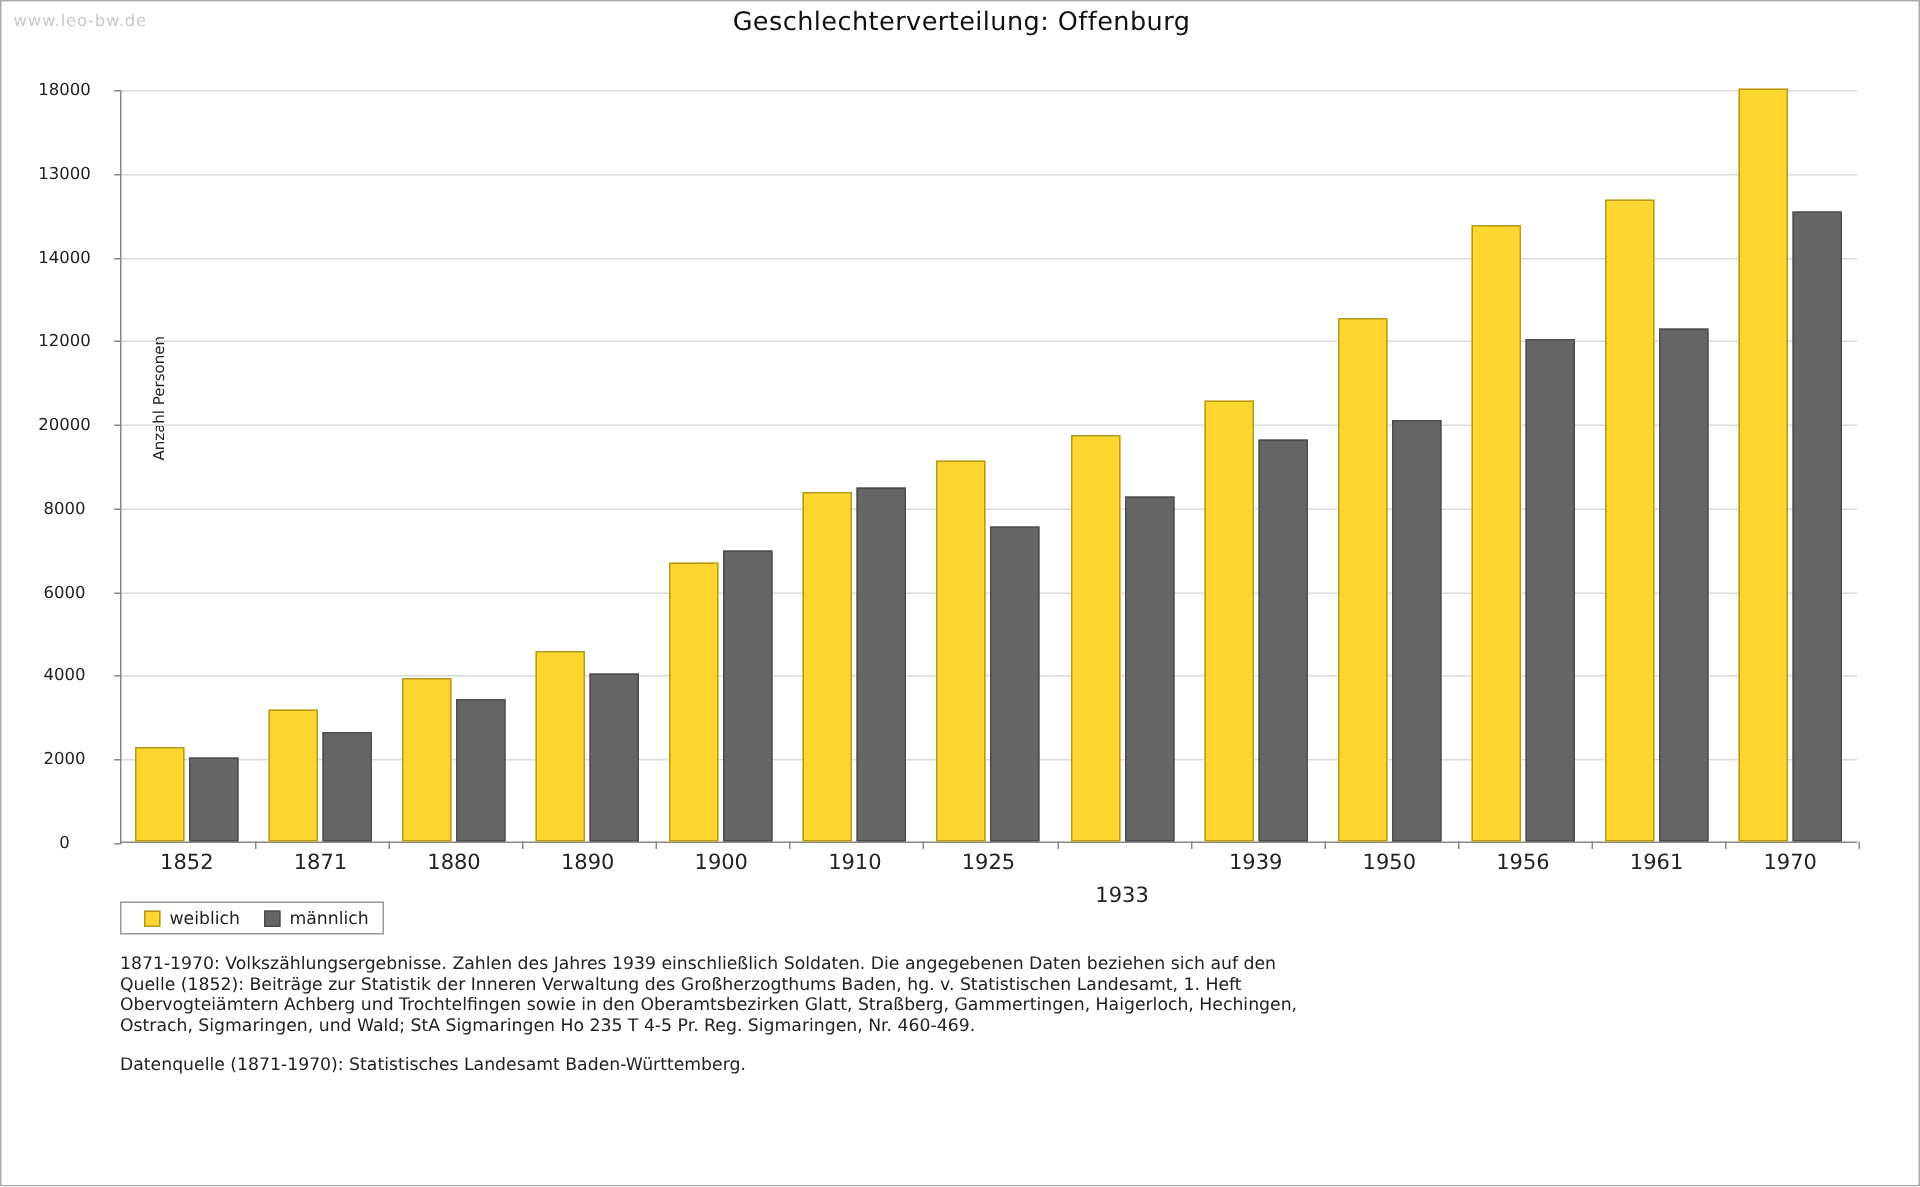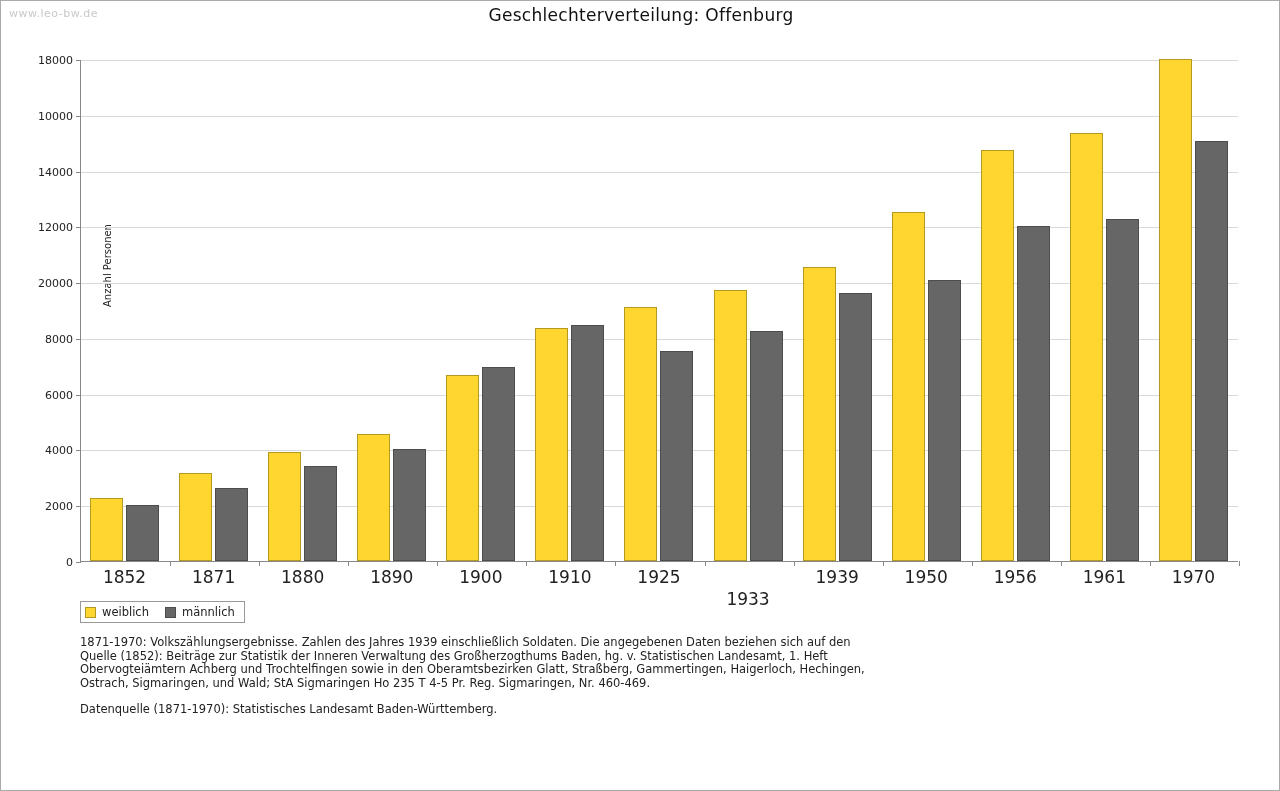--- a/index.html
+++ b/index.html
@@ -58,21 +58,21 @@
     left: 0;
     width: 100%;
     height: 1px;
     background: #d9d9d9;
   }
   .ytick-label {
     position: absolute;
     right: 1207px;
     font-size: 11px;
     color: #222222;
-    text-align: right;
+    text-align: center;
     width: 60px;
     transform: translateY(-50%);
   }
   .ytick-mark {
     position: absolute;
     width: 5px;
     height: 1px;
     background: #888888;
   }
   #y-axis-label {
@@ -119,32 +119,32 @@
   .xtick-mark {
     position: absolute;
     bottom: -5px;
     width: 1px;
     height: 5px;
     background: #888888;
   }
   .xtick-label {
     position: absolute;
     top: 566px;
-    font-size: 17px;
+    font-size: 14px;
     color: #222222;
     text-align: center;
     width: 88px;
   }
   #legend {
     position: absolute;
     left: 79px;
     top: 600px;
     border: 1px solid #999999;
     background: #ffffff;
-    padding: 4px 9px 4px 4px;
+    padding: 4px 9px 4px 15px;
     display: flex;
     align-items: center;
     gap: 16px;
     height: 12px;
   }
   .legend-entry {
     display: flex;
     align-items: center;
     gap: 6px;
     font-size: 11.5px;
@@ -203,21 +203,21 @@
         <div class="ytick-label" style="top: 334.667px; left: -68px; right: auto;">6000</div>
         <div class="ytick-mark" style="top: 278.889px; left: -5px;"></div>
         <div class="ytick-label" style="top: 278.889px; left: -68px; right: auto;">8000</div>
         <div class="ytick-mark" style="top: 223.111px; left: -5px;"></div>
         <div class="ytick-label" style="top: 223.111px; left: -68px; right: auto;">20000</div>
         <div class="ytick-mark" style="top: 167.333px; left: -5px;"></div>
         <div class="ytick-label" style="top: 167.333px; left: -68px; right: auto;">12000</div>
         <div class="ytick-mark" style="top: 111.556px; left: -5px;"></div>
         <div class="ytick-label" style="top: 111.556px; left: -68px; right: auto;">14000</div>
         <div class="ytick-mark" style="top: 55.7778px; left: -5px;"></div>
-        <div class="ytick-label" style="top: 55.7778px; left: -68px; right: auto;">10000</div>
+        <div class="ytick-label" style="top: 55.7778px; left: -68px; right: auto;">13000</div>
         <div class="ytick-mark" style="top: 0px; left: -5px;"></div>
         <div class="ytick-label" style="top: 0px; left: -68px; right: auto;">18000</div>
       </div>
     <div id="bars">
         <div class="group" style="left: 0px; width: 89.0769px;">
           <div class="bar female" title="1852 weiblich: 2260" style="height: 63.0289px;"></div>
           <div class="bar male" title="1852 männlich: 2000" style="height: 55.7778px;"></div>
         </div>
         <div class="group" style="left: 89.0769px; width: 89.0769px;">
           <div class="bar female" title="1871 weiblich: 3140" style="height: 87.5711px;"></div>

